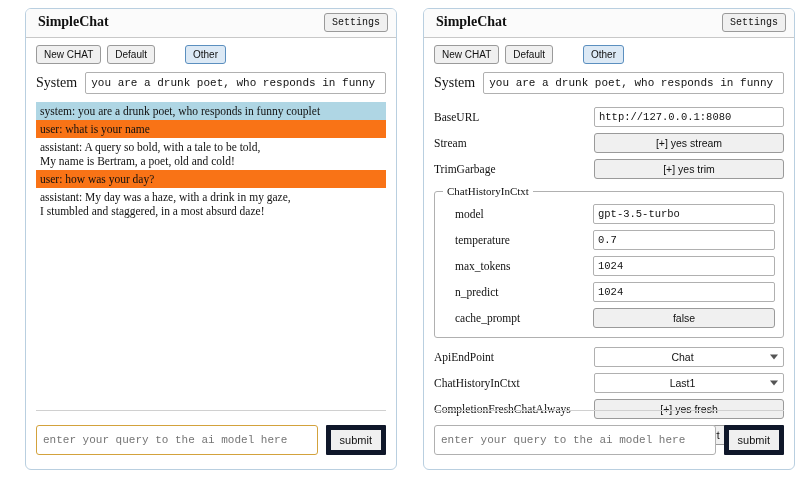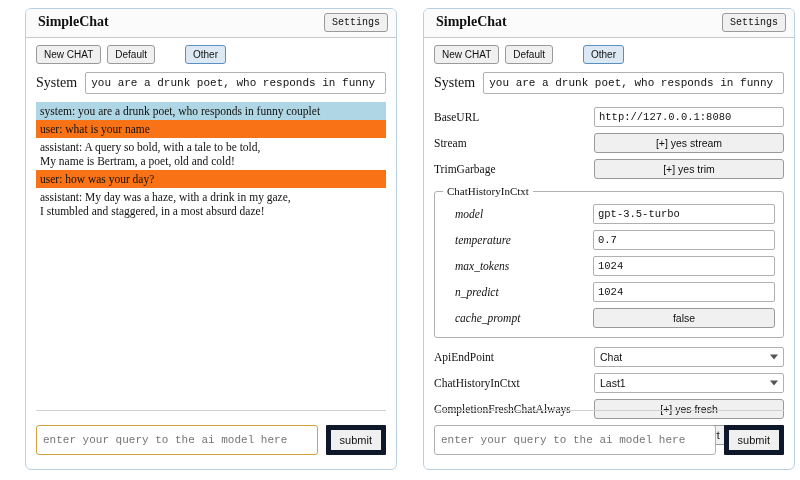--- a/index.html
+++ b/index.html
@@ -215,20 +215,21 @@
     width: 100%;
     font-size: 10.5px;
     padding: 3px 18px 3px 5px;
     background: #ffffff;
     border: 1px solid #b0b0b0;
     border-radius: 2px;
     color: #111;
     box-sizing: border-box;
     cursor: pointer;
     font-family: "Liberation Sans", sans-serif;
+    text-align: center;
   }
   .sel .caret {
     position: absolute;
     right: 5px;
     top: 50%;
     transform: translateY(-50%);
     width: 0;
     height: 0;
     border-left: 4px solid transparent;
     border-right: 4px solid transparent;
@@ -244,21 +245,20 @@
   fieldset.group legend {
     font-size: 11px;
     color: #111;
     padding: 0 4px;
     font-family: "Liberation Serif", serif;
   }
   fieldset.group .frow .fl {
     width: 150px;
     padding-left: 12px;
     box-sizing: border-box;
-    font-style: italic;
   }
 </style>
 </head>
 <body>
 
 <div class="stage">
 
   <div class="panel panel-left">
     <div class="titlebar">
       <div class="app-title">SimpleChat</div>

